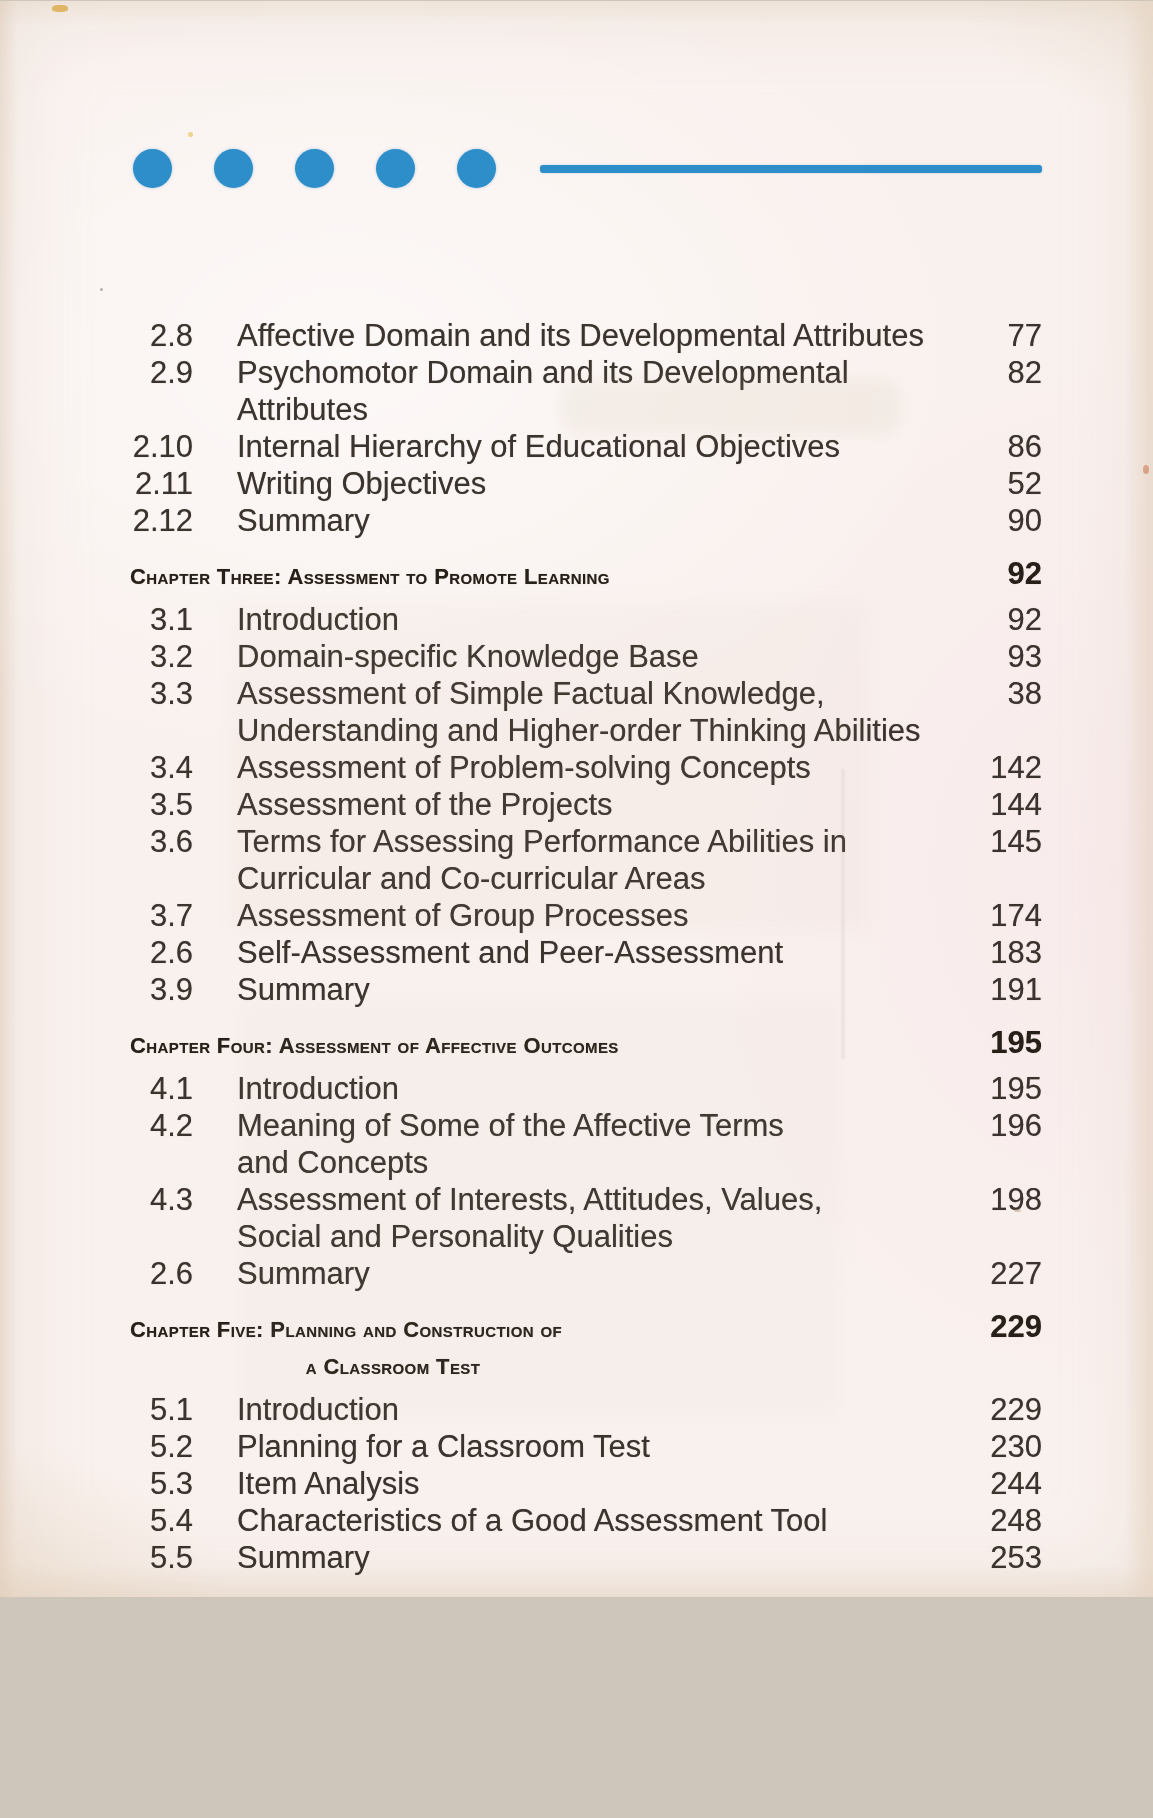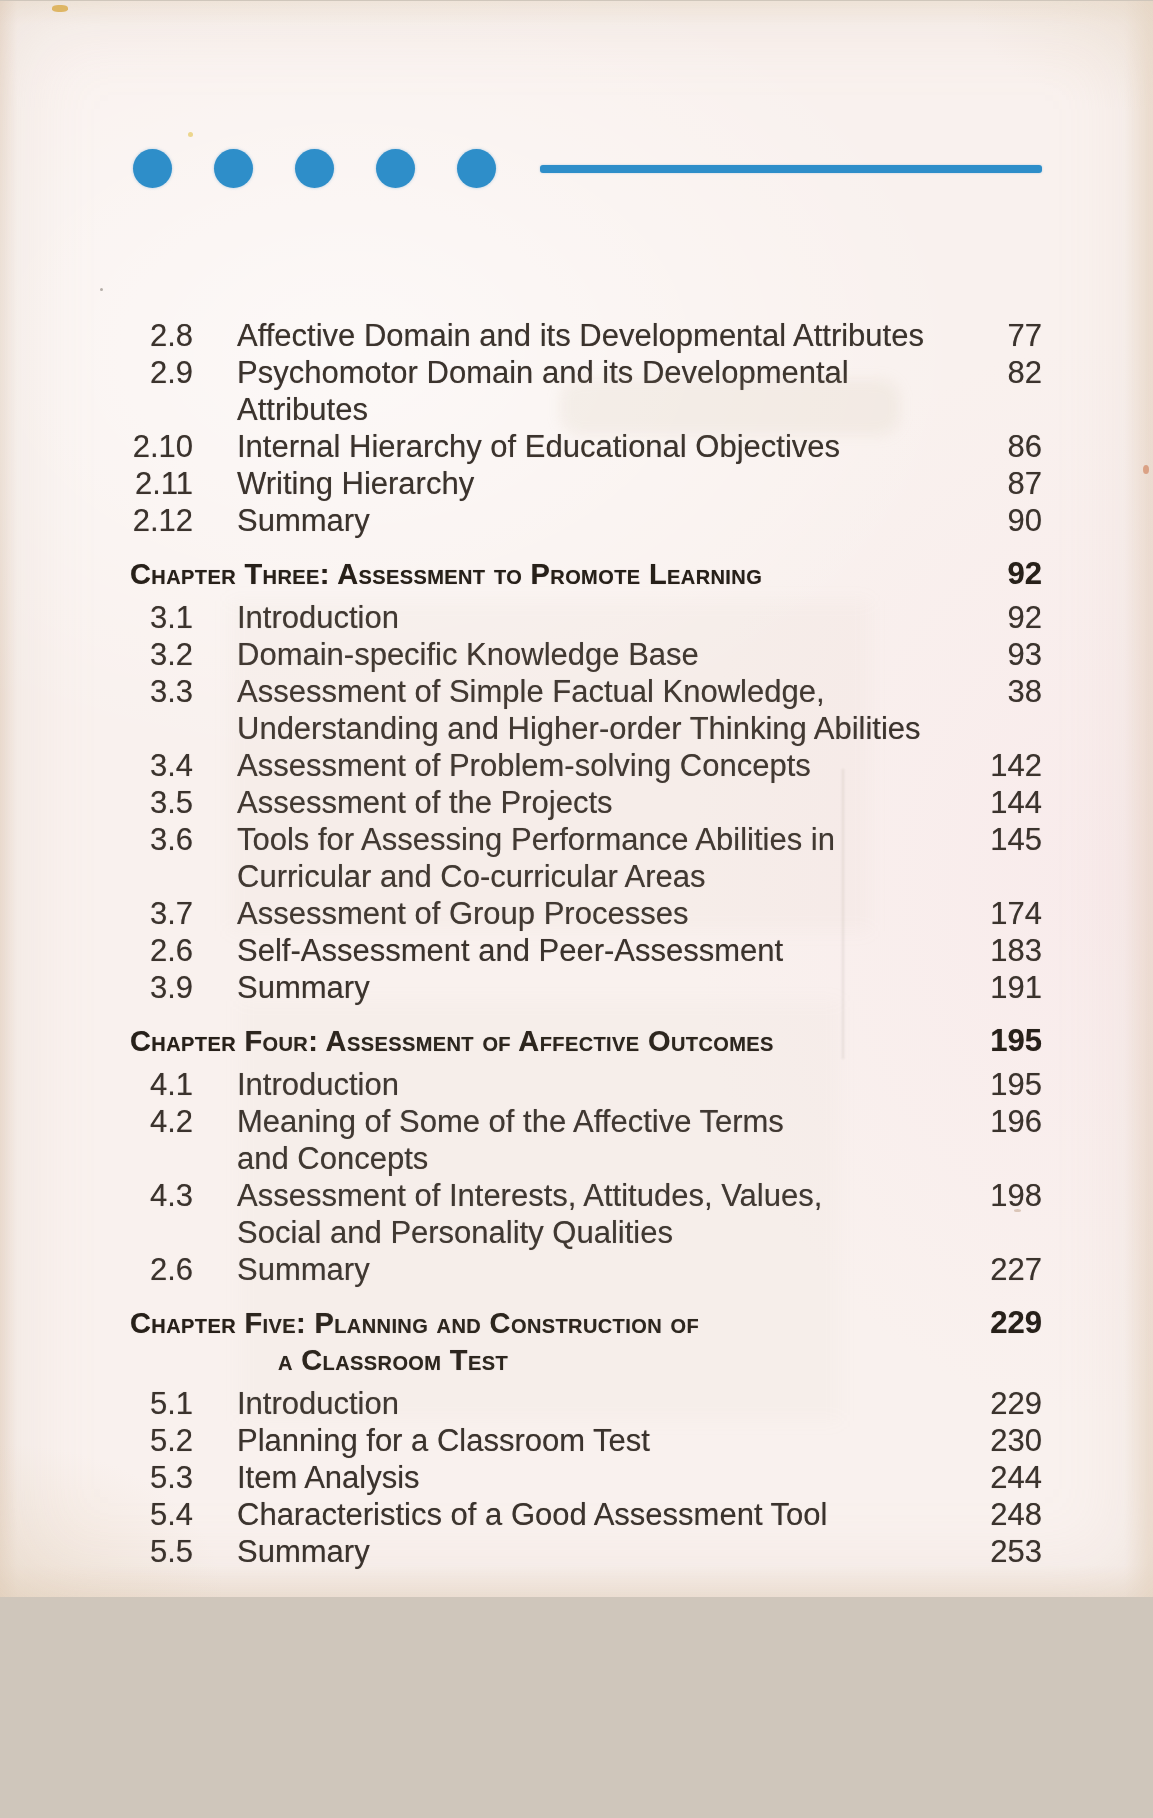--- a/index.html
+++ b/index.html
@@ -69,21 +69,21 @@
   .row{display:flex;align-items:flex-start;}
   .num{width:73px;text-align:right;flex:0 0 auto;}
   .twrap{flex:1 1 auto;padding-left:44px;}
   .pg{width:80px;text-align:right;flex:0 0 auto;}
   .chapter{margin-top:16px;margin-bottom:6px;color:var(--ink-bold);}
   .chwrap{flex:1 1 auto;padding-left:10px;}
   .ch-line1,.ch-line2{
     font-weight:700;
     font-variant:small-caps;
     letter-spacing:0.4px;
-    font-size:29px;
+    font-size:22px;
   }
   .ch-line2{width:526px;text-align:center;}
   .chapter .pg{font-weight:700;color:var(--ink-bold);}
 
   
   .smudge{position:absolute;pointer-events:none;}
   .s1{left:560px;top:378px;width:340px;height:56px;background:rgba(198,182,148,0.12);filter:blur(7px);border-radius:20px;}
   .s2{left:230px;top:600px;width:640px;height:330px;background:rgba(188,178,152,0.05);filter:blur(9px);}
   .s3{left:240px;top:1000px;width:600px;height:420px;background:rgba(188,178,152,0.045);filter:blur(9px);}
   .crease{left:842px;top:768px;width:2px;height:290px;background:rgba(150,140,128,0.18);filter:blur(1px);}
@@ -131,24 +131,24 @@
     <span class="num">2.10</span>
     <span class="twrap">
       <span class="t1">Internal Hierarchy of Educational Objectives</span>
       
     </span>
     <span class="pg">86</span>
   </div>
       <div class="row entry">
     <span class="num">2.11</span>
     <span class="twrap">
-      <span class="t1">Writing Hierarchy</span>
-      
-    </span>
-    <span class="pg">87</span>
+      <span class="t1">Writing Objectives</span>
+      
+    </span>
+    <span class="pg">52</span>
   </div>
       <div class="row entry">
     <span class="num">2.12</span>
     <span class="twrap">
       <span class="t1">Summary</span>
       
     </span>
     <span class="pg">90</span>
   </div>
       <div class="row chapter">
@@ -193,21 +193,21 @@
     <span class="num">3.5</span>
     <span class="twrap">
       <span class="t1">Assessment of the Projects</span>
       
     </span>
     <span class="pg">144</span>
   </div>
       <div class="row entry">
     <span class="num">3.6</span>
     <span class="twrap">
-      <span class="t1">Tools for Assessing Performance Abilities in</span>
+      <span class="t1">Terms for Assessing Performance Abilities in</span>
       <span class="t2" style="display:block;">Curricular and Co-curricular Areas</span>
     </span>
     <span class="pg">145</span>
   </div>
       <div class="row entry">
     <span class="num">3.7</span>
     <span class="twrap">
       <span class="t1">Assessment of Group Processes</span>
       
     </span>

